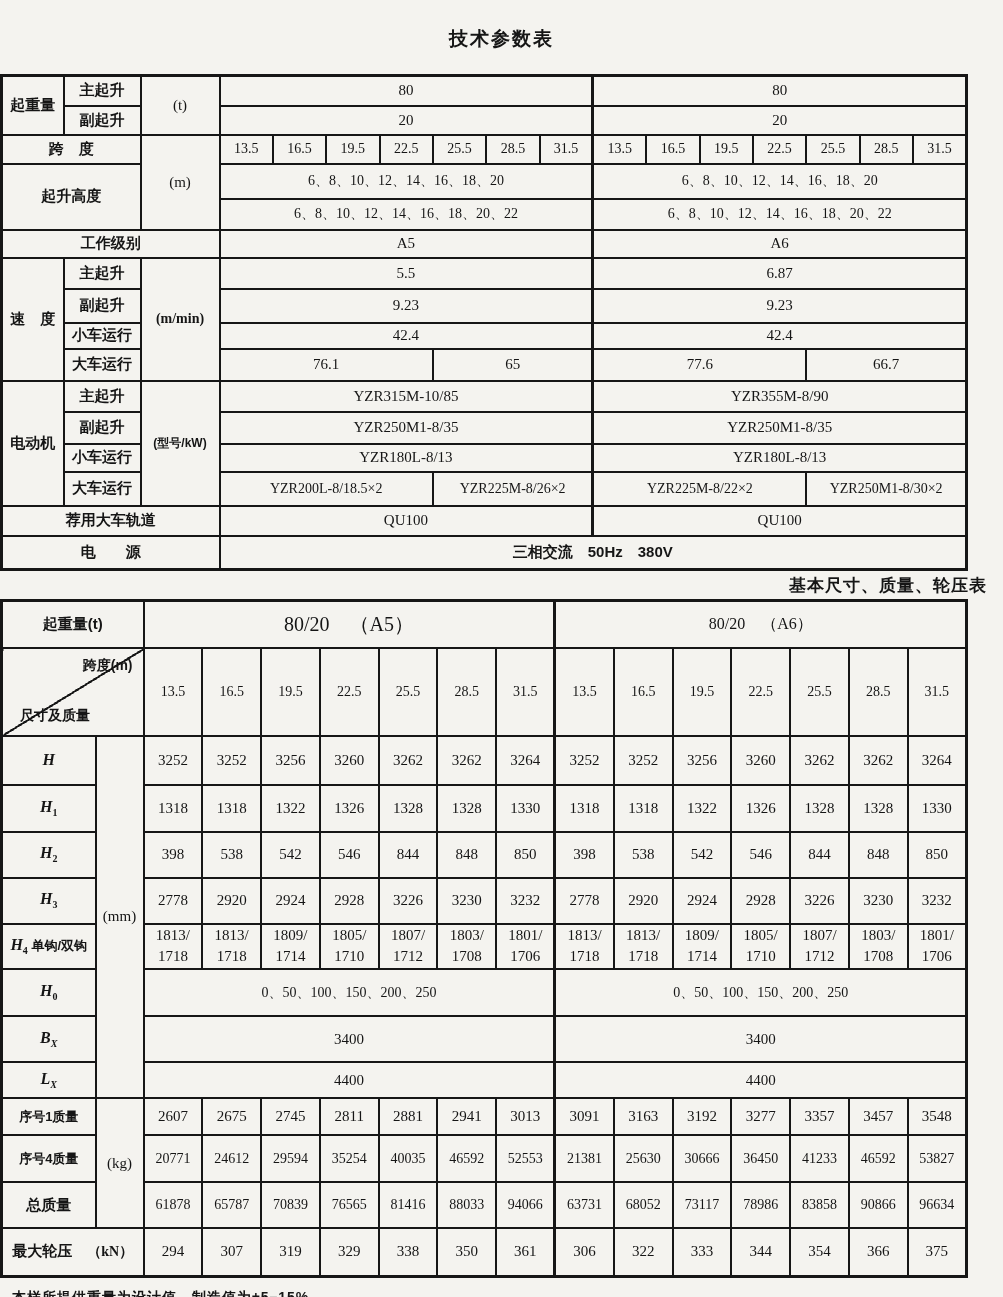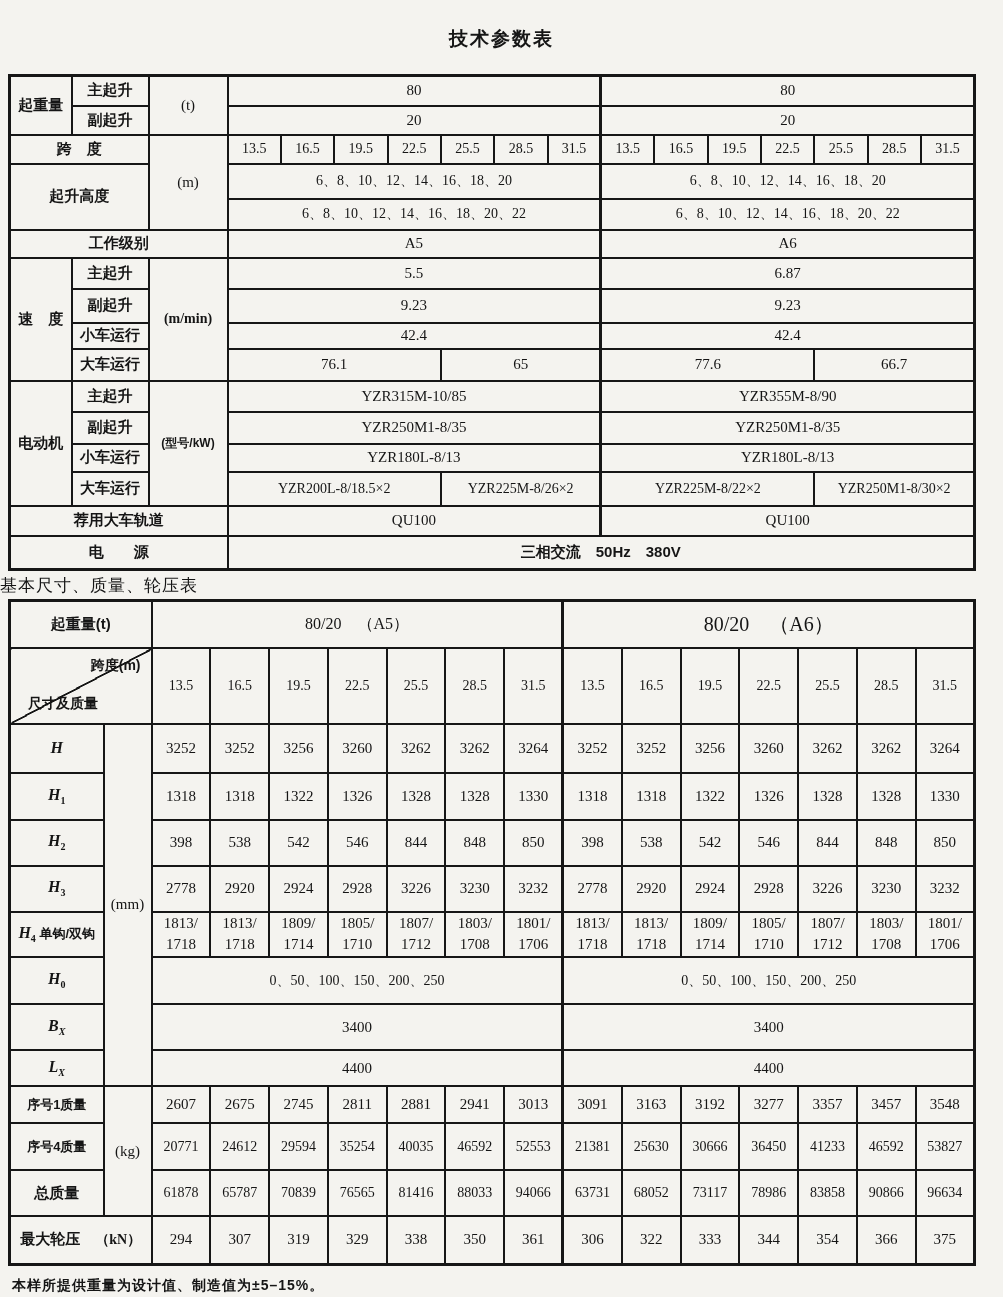--- a/index.html
+++ b/index.html
@@ -6,26 +6,26 @@
   body{
     width:1003px;height:1297px;overflow:hidden;
     background:#f4f3ef;color:#151515;
     font-family:"Liberation Sans",sans-serif;
   }
   .page-title{
     text-align:center;font-size:19px;font-weight:bold;letter-spacing:2px;
     padding-top:10px;margin:16px 0 22px 0;
   }
   .mid-title{
-    text-align:left;font-size:17px;font-weight:normal;letter-spacing:1px;
+    text-align:right;font-size:17px;font-weight:bold;letter-spacing:1px;
     margin:3px 16px 2px 0;
   }
   table.t{
     border-collapse:collapse;table-layout:fixed;
-    width:968px;margin-left:8px;
+    width:968px;margin-left:0;
     border:3px solid #161616;
   }
   table.t td{
     border:2px solid #161616;
     text-align:center;vertical-align:middle;
     padding:0;overflow:hidden;
   }
   .zh{font-weight:bold;font-size:15px;}
   .zh-s{font-weight:bold;font-size:13px;}
   .num{font-family:"Liberation Serif",serif;font-size:15px;font-weight:normal;}
@@ -188,24 +188,24 @@
       <col>
       <col>
       <col>
       <col>
       <col>
       <col>
   </colgroup>
   <tbody>
       <tr style="height:47px">
     <td colspan="2" class="zh">起重量(t)</td>
-    <td colspan="7" class="num" style="font-size:16px">80/20　（A5）</td>
-    <td colspan="7" class="num hdiv" style="font-size:20px">80/20　（A6）</td>
-  </tr>
-  <tr style="height:76px">
+    <td colspan="7" class="num" style="font-size:20px">80/20　（A5）</td>
+    <td colspan="7" class="num hdiv" style="font-size:16px">80/20　（A6）</td>
+  </tr>
+  <tr style="height:88px">
     <td colspan="2" class="diag">
       <span class="diag-top">跨度(m)</span>
       <span class="diag-bottom">尺寸及质量</span>
     </td>
   <td class="num-s">13.5</td>
         <td class="num-s">16.5</td>
         <td class="num-s">19.5</td>
         <td class="num-s">22.5</td>
         <td class="num-s">25.5</td>
         <td class="num-s">28.5</td>

